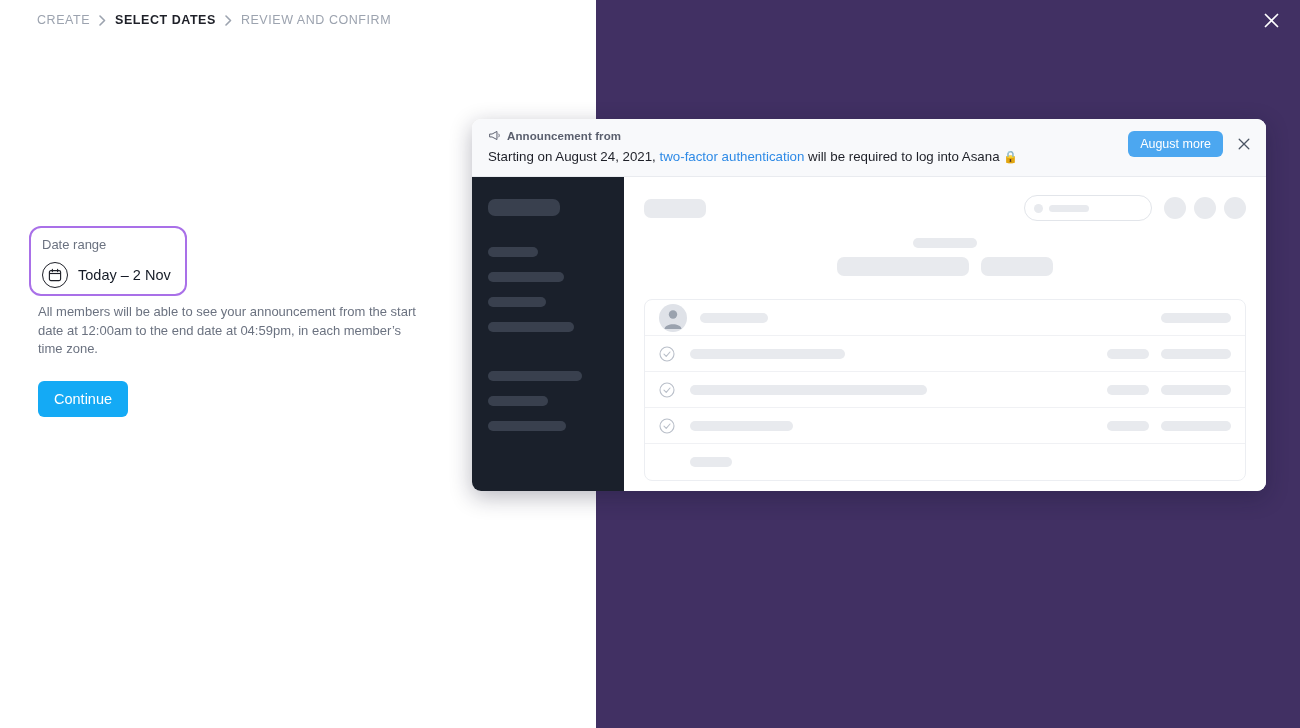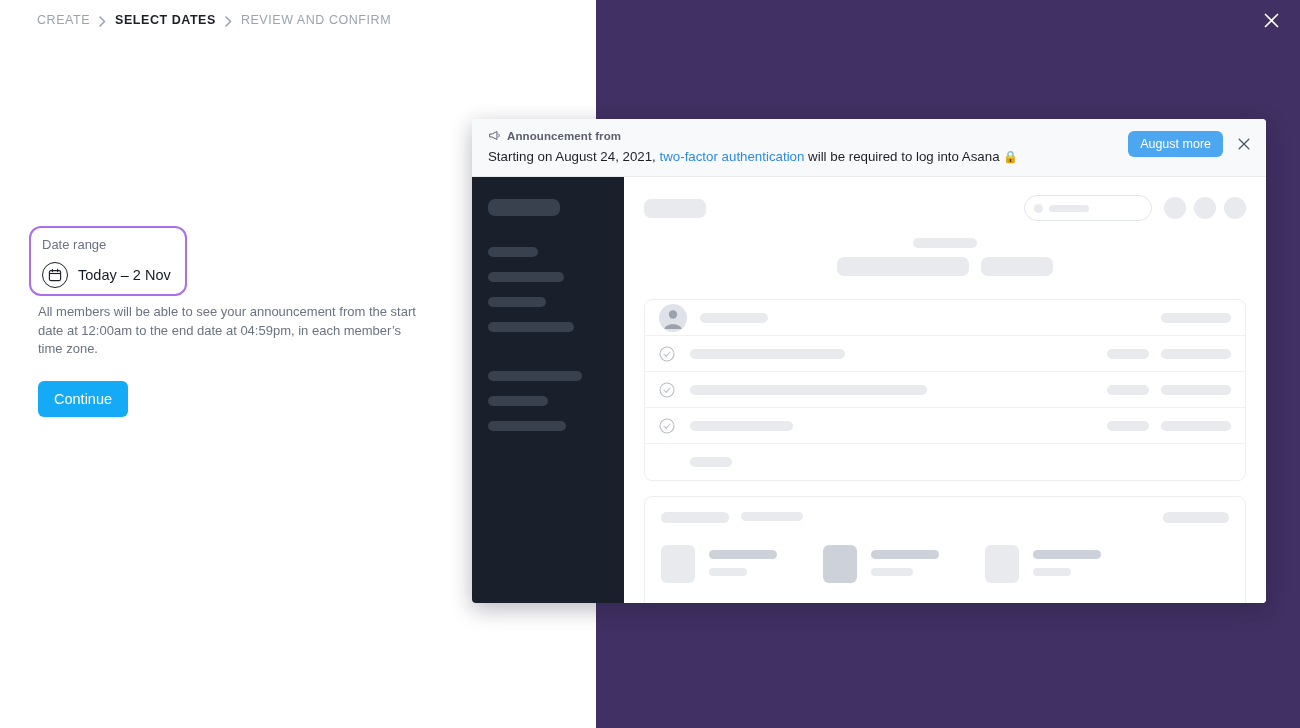--- a/index.html
+++ b/index.html
@@ -27,21 +27,21 @@
 
   
   .left-panel {
     position: absolute; left: 0; top: 0;
     width: 596px; height: 728px;
     background: #fff;
   }
 
   .breadcrumb {
     position: absolute; left: 37px; top: 13px;
-    display: flex; align-items: flex-end;
+    display: flex; align-items: center;
     font-size: 12.5px; letter-spacing: 0.55px;
   }
   .crumb { color: #9ca3af; text-transform: uppercase; white-space: nowrap; }
   .crumb.active { color: #1e2028; font-weight: bold; }
   .crumb-sep {
     margin: 0 9px; color: #9ca3af;
     display: inline-flex; align-items: center;
   }
 
   .headline {
@@ -83,23 +83,23 @@
     height: 36px; padding: 0 16px;
     background: #14aaf5;
     color: #fff; border: none; border-radius: 6px;
     font-size: 14.5px; font-family: inherit;
     cursor: pointer;
   }
 
   
   .preview {
     position: absolute; left: 472px; top: 119px;
-    width: 794px; height: 484px;
+    width: 794px; height: 372px;
     background: #fff;
-    border-radius: 4px;
+    border-radius: 9px;
     box-shadow: 0 6px 22px rgba(20,20,45,0.30);
     overflow: hidden;
   }
 
   
   .banner {
     position: relative;
     height: 58px;
     background: #f8f9fb;
     border-bottom: 1px solid #e9ebef;

